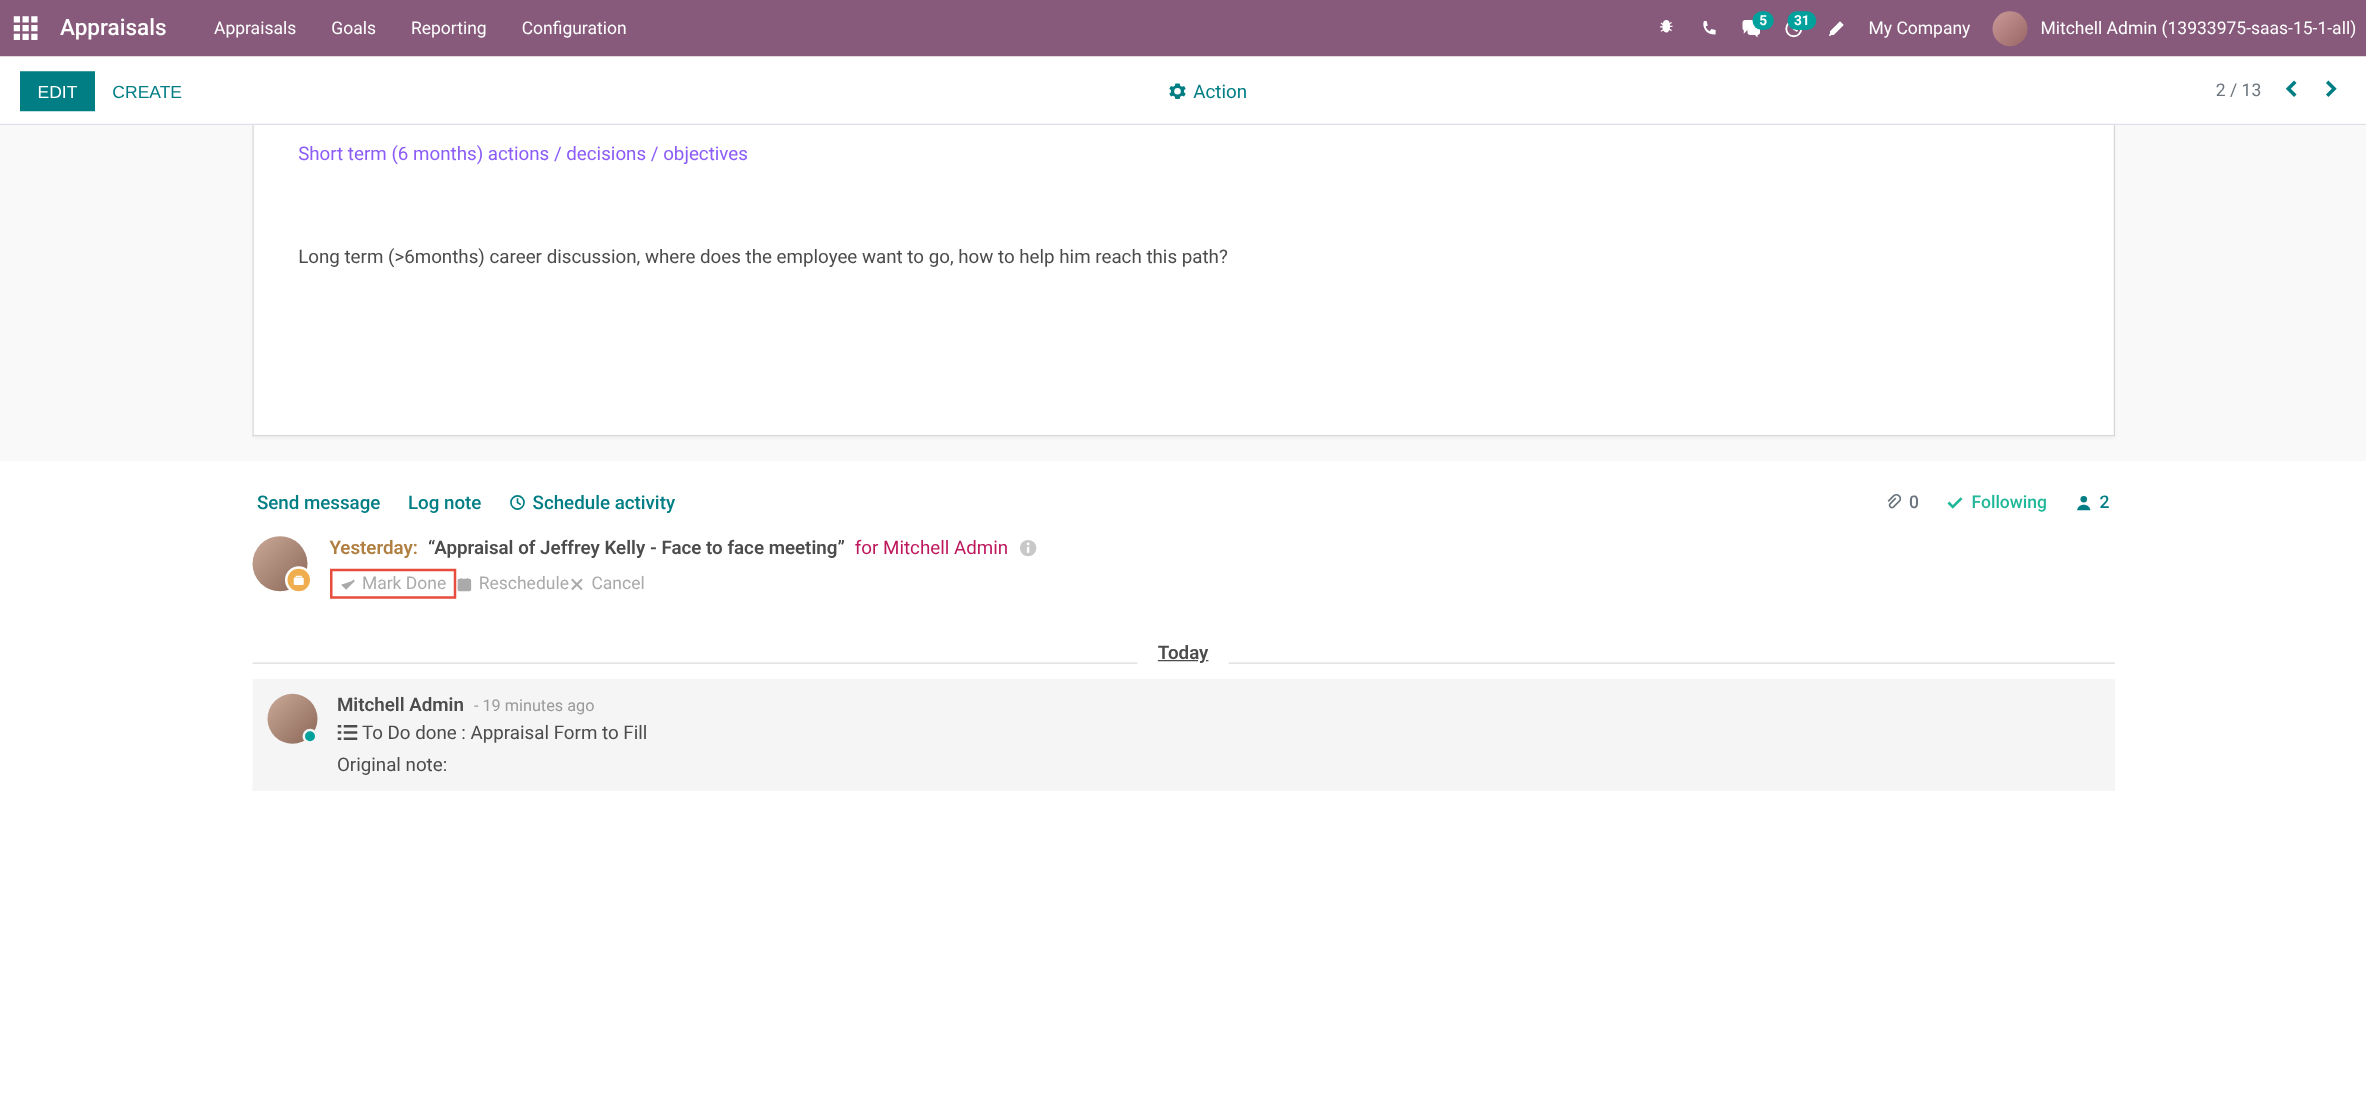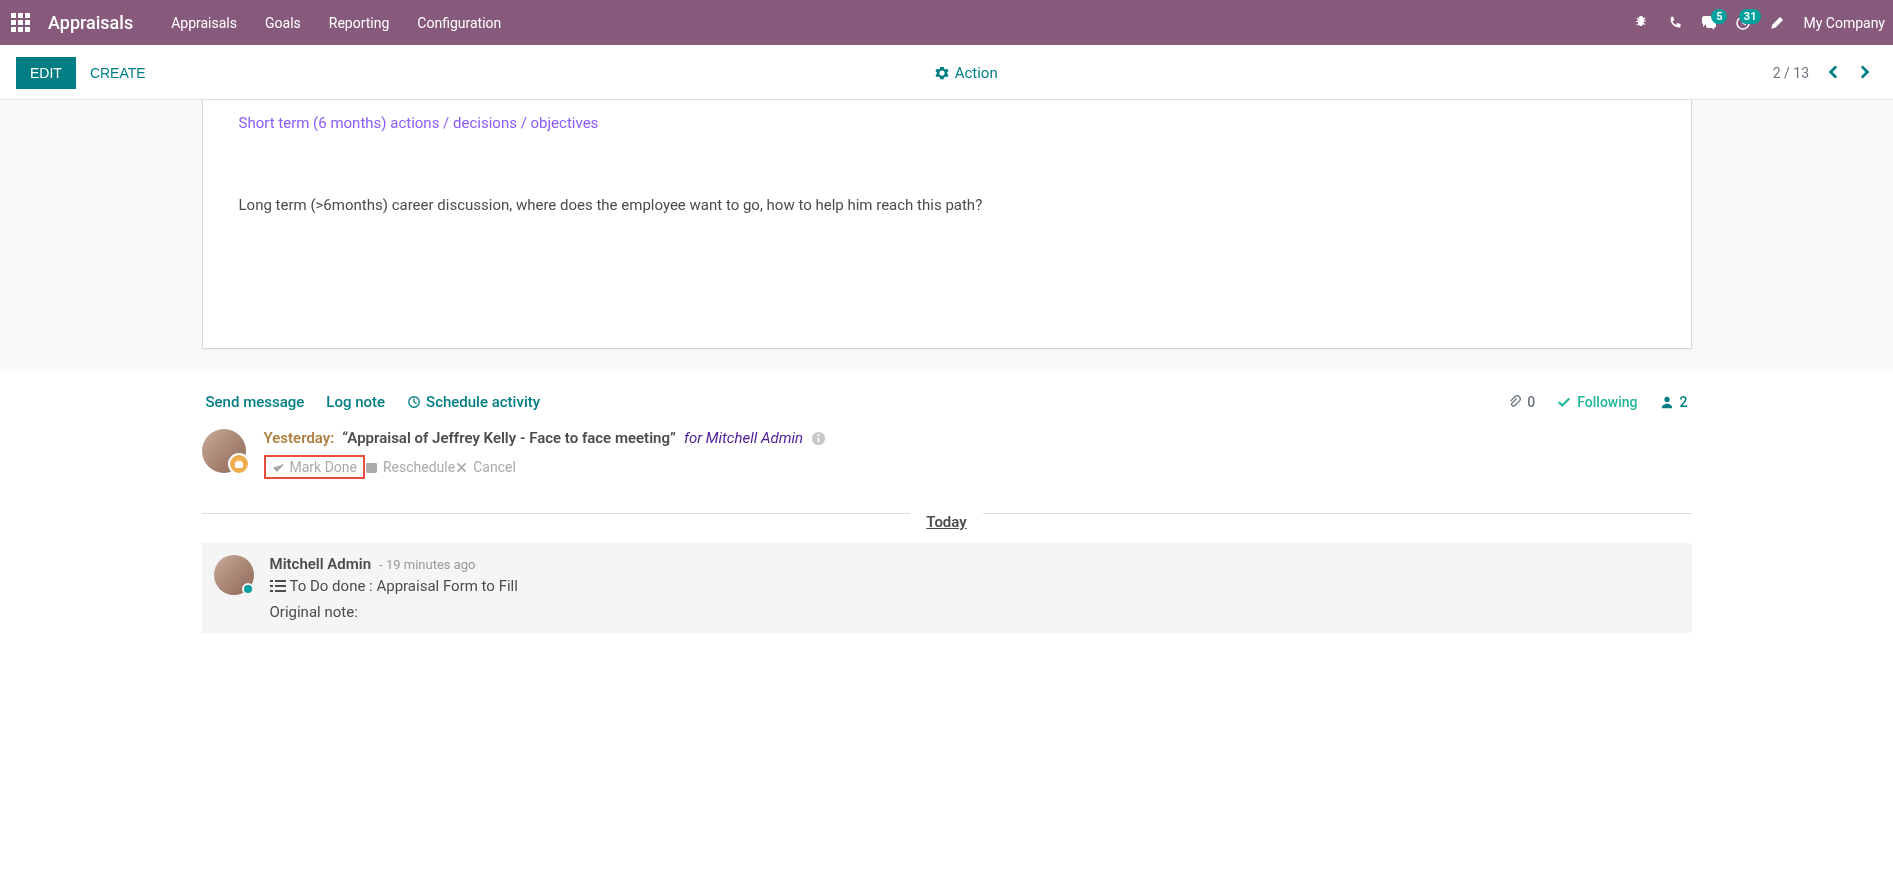--- a/index.html
+++ b/index.html
@@ -51,33 +51,33 @@
 .chatter-right { margin-left: auto; display: flex; align-items: center; gap: 22px; }
 .chatter-stat { display: inline-flex; align-items: center; gap: 6px; color: #6c757d; font-weight: 500; cursor: pointer; }
 .chatter-stat.following { color: #21b799; }
 .chatter-stat.follow2 { color: #017e84; }
 
 .divider { display: flex; align-items: center; margin: 10px 0 20px; }
 .divider::before, .divider::after { content: ""; flex: 1; border-top: 1px dotted #b5b5b5; }
 .divider-content { padding: 0 12px; color: #4c4c4c; font-weight: 600; display: flex; align-items: center; gap: 6px; font-size: 15px; cursor: pointer; }
 .caret-down { width: 0; height: 0; border-left: 5px solid transparent; border-right: 5px solid transparent; border-top: 6px solid #4c4c4c; }
 
-.divider-solid { display: flex; align-items: flex-start; margin: 30px 0 12px; text-decoration: underline; }
+.divider-solid { display: flex; align-items: flex-end; margin: 30px 0 12px; text-decoration: underline; }
 .divider-solid::before, .divider-solid::after { content: ""; flex: 1; border-top: 1px solid #dcdcdc; }
 .divider-solid-content { padding: 0 16px; color: #4c4c4c; font-weight: 600; font-size: 15px; }
 
 .activity-item { display: flex; gap: 18px; padding: 4px 0; }
 .activity-avatar { width: 44px; height: 44px; border-radius: 50%; background: linear-gradient(135deg, #cbaa99 0%, #8a6655 100%); position: relative; flex-shrink: 0; }
 .activity-avatar-badge { position: absolute; bottom: -2px; right: -4px; width: 22px; height: 22px; border-radius: 50%; background: #f0ad4e; border: 2px solid #fff; display: flex; align-items: center; justify-content: center; }
 .activity-avatar-badge svg { width: 10px; height: 10px; fill: #fff; }
 .activity-body { flex: 1; }
 .activity-header { display: flex; align-items: center; gap: 8px; flex-wrap: wrap; font-size: 15px; }
 .act-date { color: #b07f42; font-weight: 600; }
 .act-title { font-weight: 600; color: #4c4c4c; }
-.act-for { color: #4c1d95; font-style: italic; }
+.act-for { color: #be185d; }
 .act-info-icon { width: 15px; height: 15px; fill: #c0c0c0; cursor: pointer; }
 .activity-actions { display: flex; margin-top: 8px; align-items: center; }
 .act-action { color: #aaa; cursor: pointer; display: inline-flex; align-items: center; gap: 5px; font-size: 14px; }
 .act-action svg { width: 13px; height: 13px; fill: #aaa; }
 .highlight-box { border: 2px solid #e74c3c; padding: 2px 6px; display: inline-flex; align-items: center; gap: 5px; }
 
 .message-block { background: #f5f5f5; padding: 12px 16px 12px 8px; margin-top: 8px; }
 .msg-row { display: flex; gap: 16px; }
 .msg-avatar { width: 40px; height: 40px; border-radius: 50%; background: linear-gradient(135deg, #cbaa99 0%, #8a6655 100%); position: relative; flex-shrink: 0; margin-left: 4px; }
 .msg-avatar-dot { position: absolute; bottom: 0; right: 0; width: 12px; height: 12px; border-radius: 50%; background: #00a09d; border: 2px solid #f5f5f5; }
@@ -140,20 +140,24 @@
           <path d="M8 4v4l3 2" stroke="#fff" stroke-width="1.5" fill="none"></path>
         </svg>
       <span class="nav-badge">31</span>
     </div>
     <div class="nav-icon">
       <svg class="nav-svg" viewBox="0 0 16 16">
           <path d="M11 2l3 3-2 2-3-3 2-2zM9 4L3 10v3h3l6-6-3-3zM2 13l1 1 2-2-1-1-2 2z"></path>
         </svg>
     </div>
     <span class="company-name">My Company</span>
+    <div class="user-block">
+      <div class="avatar-sm"></div>
+      <span>Mitchell Admin (13933975-saas-15-1-all)</span>
+    </div>
   </div>
 </div>
 
 <div class="control-panel">
   <div class="cp-row">
     <button class="btn-primary">EDIT</button>
     <button class="btn-secondary">CREATE</button>
     <div class="cp-center">
       <span class="action-btn">
         <svg class="icon-svg" viewBox="0 0 16 16" fill="#017e84">

